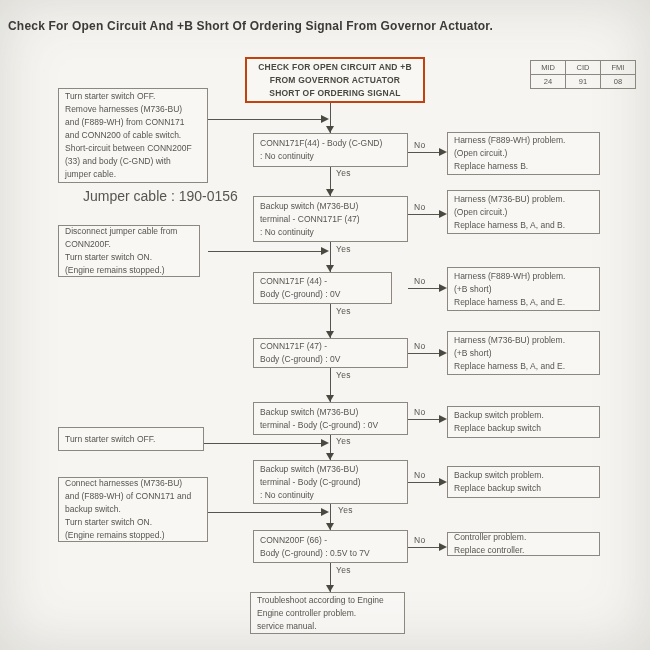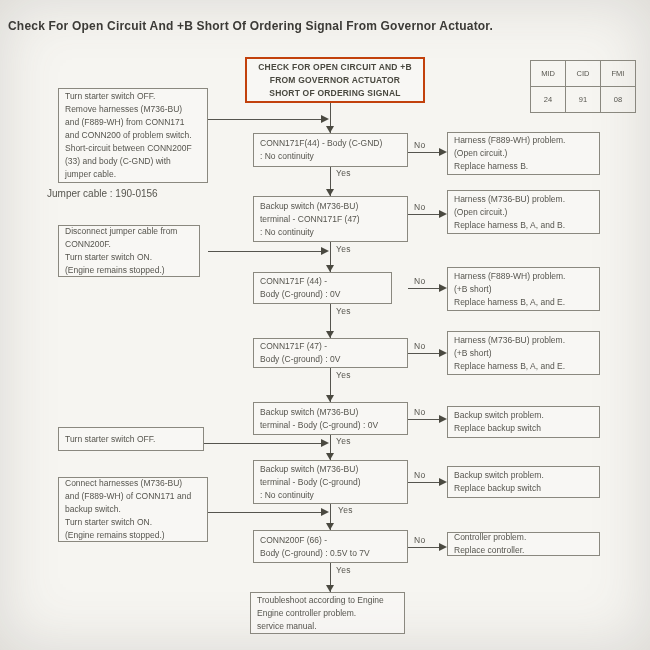--- a/index.html
+++ b/index.html
@@ -24,21 +24,21 @@
     display:flex;flex-direction:column;justify-content:center;
     padding:2px 6px;font-size:8.5px;line-height:13px;color:#56554e;
   }
   .box .ln{white-space:nowrap;}
   .start{
     border:2px solid #c2410c;font-weight:bold;text-align:center;
     color:#4a4940;letter-spacing:.2px;
   }
   .final{}
   .note{
-    position:absolute;font-size:10px;color:#56554e;
+    position:absolute;font-size:14px;color:#56554e;margin-left:36px;
   }
   .yesno{
     position:absolute;font-size:8.5px;color:#56554e;letter-spacing:.3px;
   }
   .hline,.vline{position:absolute;background:#55544e;}
   .hline{height:1px;}
   .vline{width:1px;}
   .arr-d{
     position:absolute;width:0;height:0;
     border-left:4px solid transparent;border-right:4px solid transparent;
@@ -48,21 +48,21 @@
     position:absolute;width:0;height:0;
     border-top:4px solid transparent;border-bottom:4px solid transparent;
     border-left:8px solid #4a4940;
   }
   table.codes{
     position:absolute;left:530px;top:60px;border-collapse:collapse;
     font-size:7.5px;color:#56554e;
   }
   table.codes td{
     border:1px solid #8a887f;width:32px;height:9px;
-    text-align:center;padding:8px 1px;
+    text-align:center;padding:2px 1px;
   }
 </style>
 </head>
 <body>
 
 <div id="canvas">
 
   <div class="title">Check For Open Circuit And +B Short Of Ordering Signal From Governor Actuator.</div>
 
   <div class="box start" style="left:245px;top:57px;width:180px;height:46px;">
@@ -83,21 +83,21 @@
       <td>91</td>
       <td>08</td>
     </tr>
   </tbody>
     </table>
 
   <div class="box" style="left:58px;top:88px;width:150px;height:95px;">
       <div class="ln">Turn starter switch OFF.</div>
       <div class="ln">Remove harnesses (M736-BU)</div>
       <div class="ln">and (F889-WH) from CONN171</div>
-      <div class="ln">and CONN200 of problem switch.</div>
+      <div class="ln">and CONN200 of cable switch.</div>
       <div class="ln">Short-circuit between CONN200F</div>
       <div class="ln">(33) and body (C-GND) with</div>
       <div class="ln">jumper cable.</div>
     </div>
   <div class="note" style="left:47px;top:188px;">Jumper cable : 190-0156</div>
   <div class="box" style="left:58px;top:225px;width:142px;height:52px;">
       <div class="ln">Disconnect jumper cable from</div>
       <div class="ln">CONN200F.</div>
       <div class="ln">Turn starter switch ON.</div>
       <div class="ln">(Engine remains stopped.)</div>

